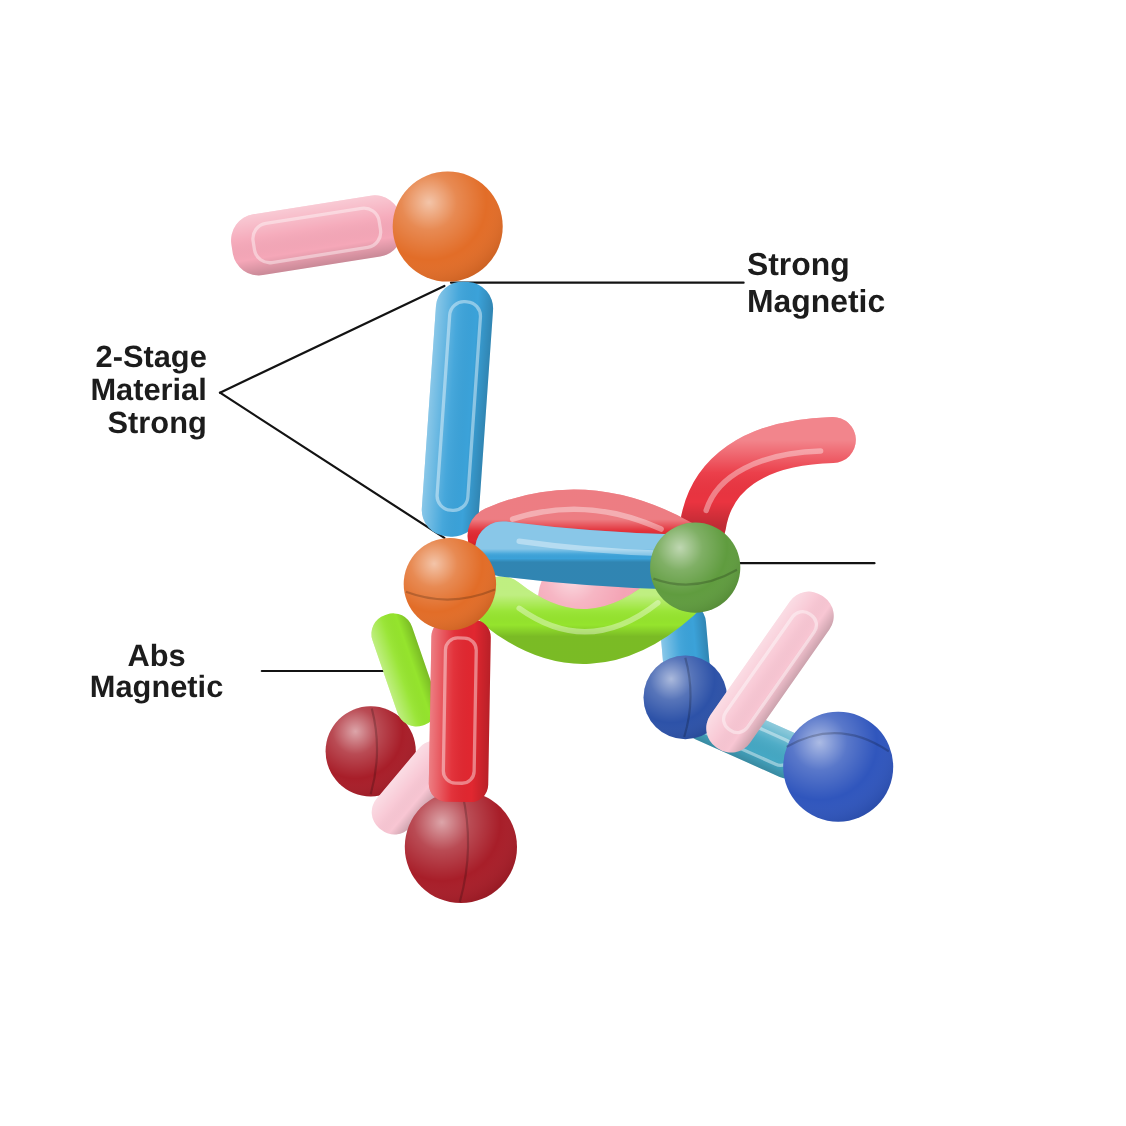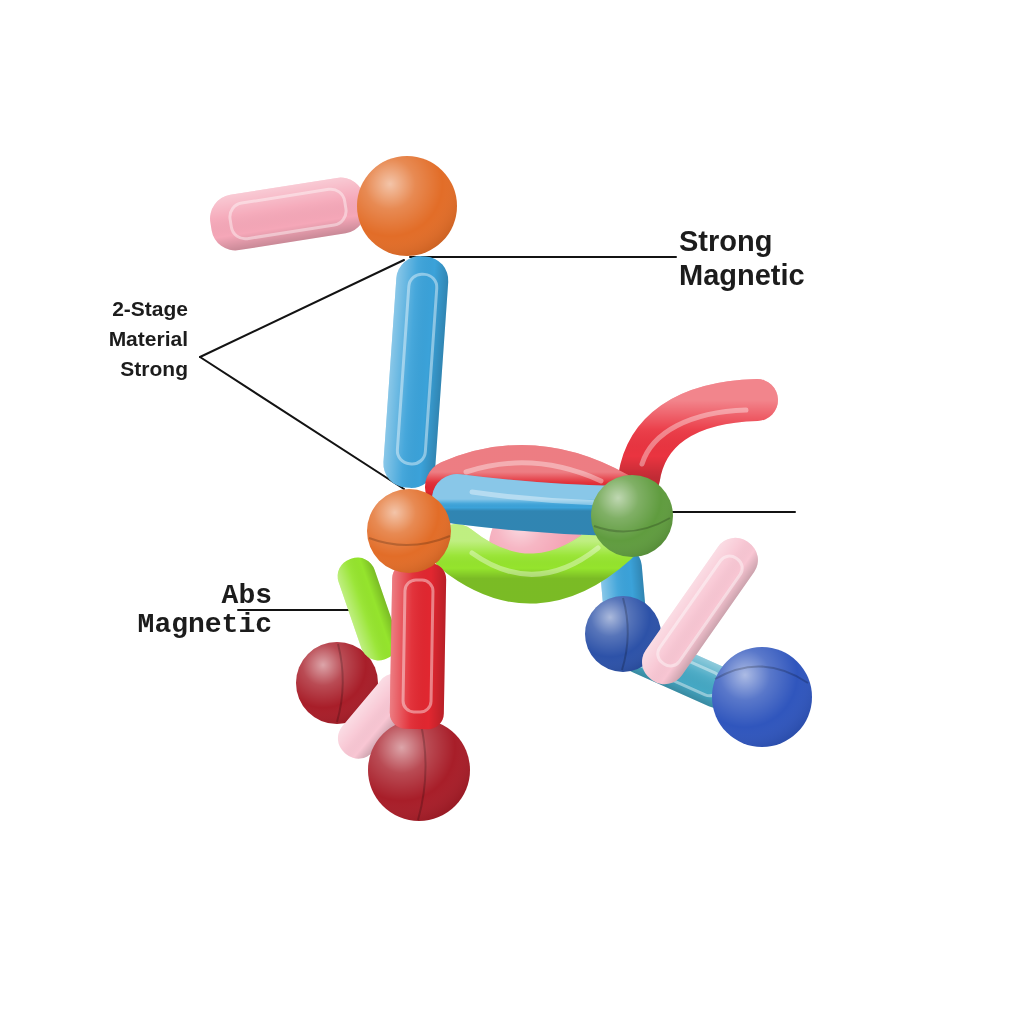--- a/index.html
+++ b/index.html
@@ -6,23 +6,23 @@
   .stage{position:relative;width:1024px;height:940px;background:#ffffff;overflow:hidden;
          font-family:"Liberation Sans", sans-serif;}
   .toy-svg{position:absolute;left:0;top:0;}
   .ann{fill:none;stroke-width:2;stroke-linecap:round;}
   .groove{fill:none;stroke:rgba(255,255,255,0.42);stroke-width:3;}
   .hl{fill:none;stroke:rgba(255,255,255,0.38);stroke-width:5;stroke-linecap:round;}
   .seam{fill:none;stroke:rgba(0,0,0,0.20);stroke-width:2;}
   .label{position:absolute;font-weight:700;color:#1c1c1c;letter-spacing:0;}
   .label div{white-space:nowrap;}
   #label-strong{left:679px;top:224px;font-size:29px;line-height:34px;text-align:left;}
-  #label-stage{right:836px;top:294px;font-size:21px;line-height:30px;text-align:right;}
+  #label-stage{right:836px;top:310px;font-size:28px;line-height:30px;text-align:right;}
   #label-rotation{left:800px;top:483px;font-size:28px;line-height:32px;text-align:left;}
-  #label-abs{right:752px;top:581px;font-size:28px;line-height:29px;text-align:right;font-family:Liberation Mono, monospace;}
+  #label-abs{right:821px;top:581px;font-size:28px;line-height:29px;text-align:center;}
 </style>
 </head>
 <body>
 
 <div class="stage">
 
   <svg class="toy-svg" width="1024" height="1024" viewBox="0 0 1024 1024">
     <defs>
       <radialGradient id="ballShade" cx="0.33" cy="0.28" r="0.9">
         <stop offset="0" stop-color="#ffffff" stop-opacity="0.60"></stop>

